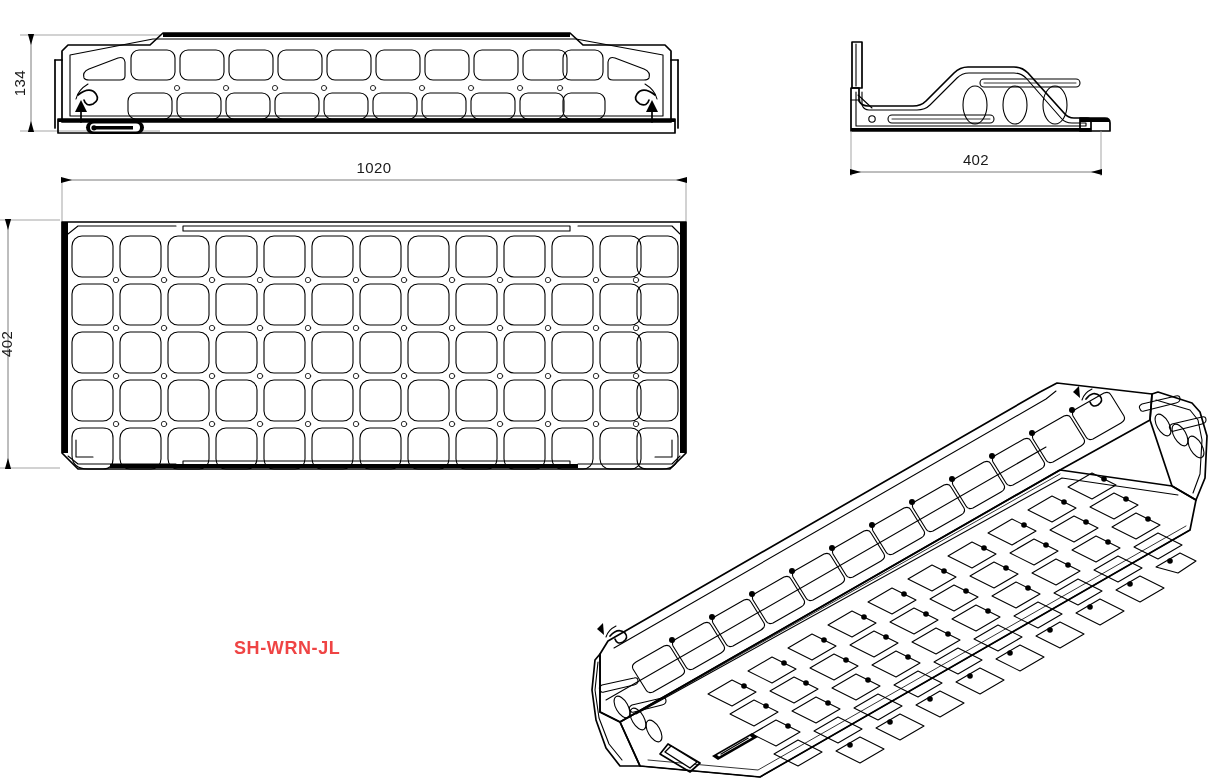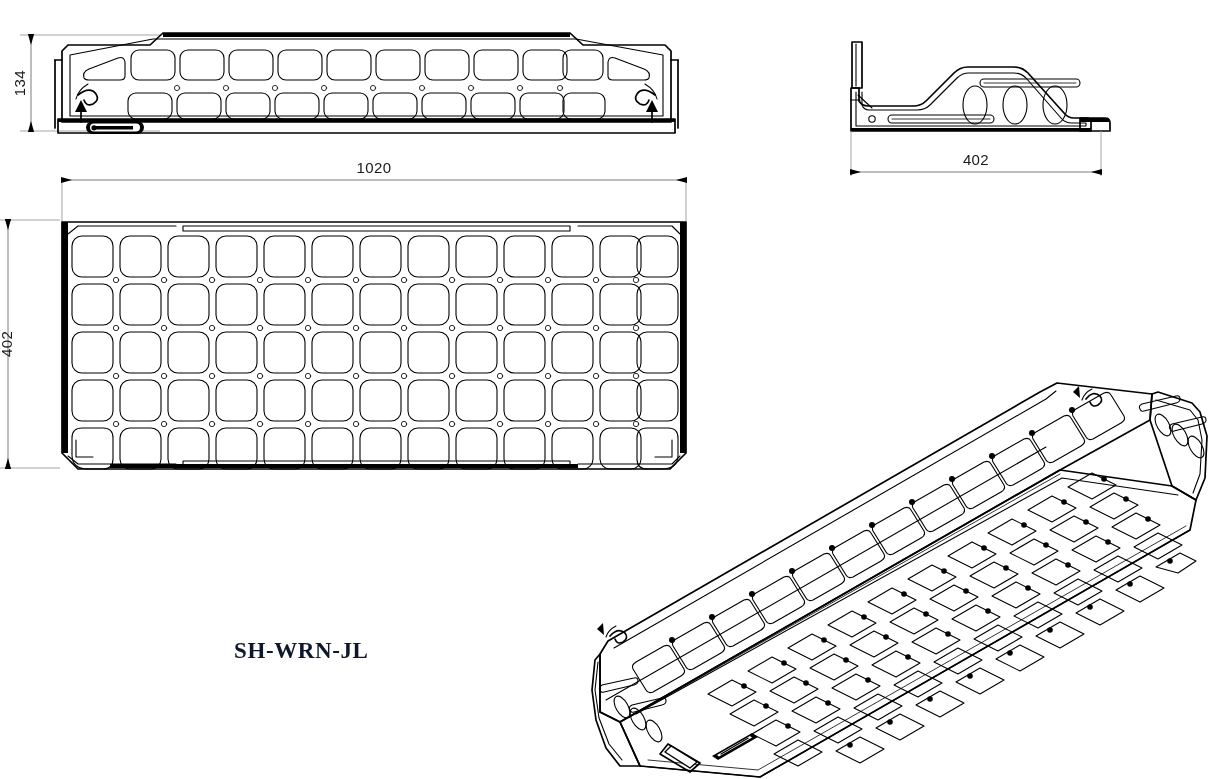--- a/index.html
+++ b/index.html
@@ -40,24 +40,24 @@
   .dimline  { fill: none; stroke: #6e6e6e; stroke-width: 0.9; }
   .arrow    { fill: #000000; stroke: none; }
   text.dimtext {
     font-family: "Liberation Sans", sans-serif;
     font-size: 15px;
     fill: #1a1a1a;
     letter-spacing: 0.4px;
   }
   .partlabel {
     position: absolute;
-    font-family: Liberation Serif, serif;
-    font-size: 23px;
+    font-family: Liberation Sans, sans-serif;
+    font-size: 18px;
     font-weight: bold;
-    color: #0f172a;
+    color: #ef4444;
     letter-spacing: 0.6px;
     white-space: nowrap;
   }
 </style>
 </head>
 <body>
 
 <div id="sheet">
 
   <svg class="drawing" viewBox="0 0 1214 779">

